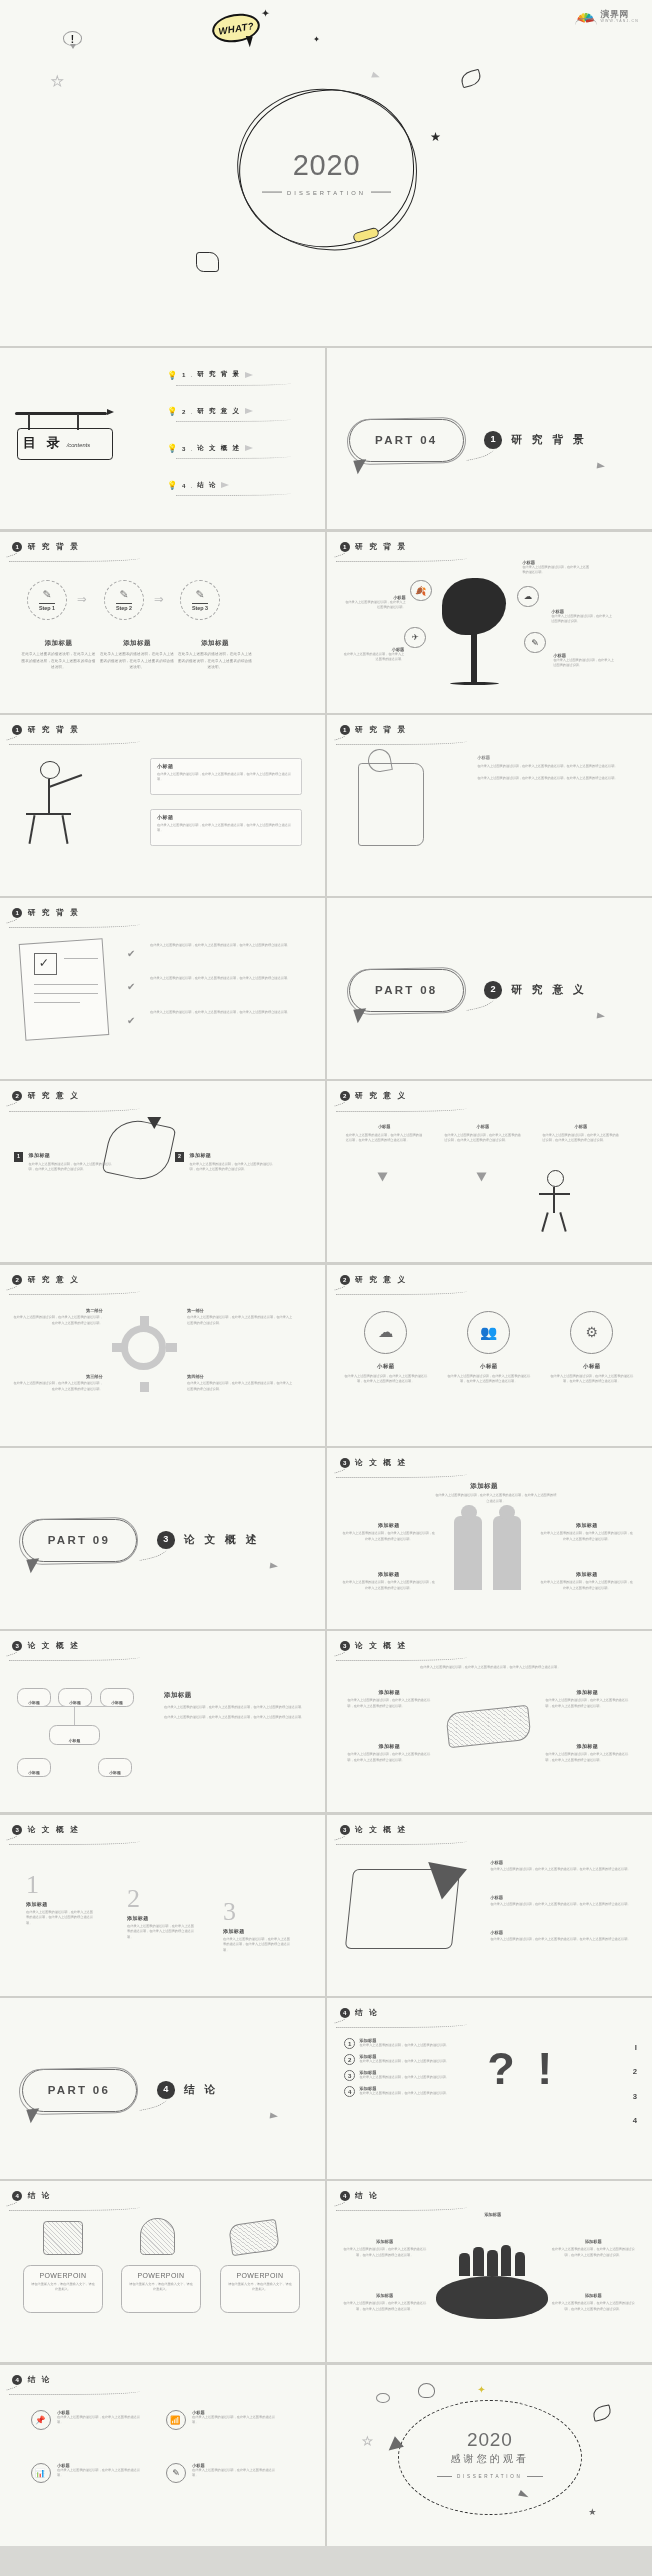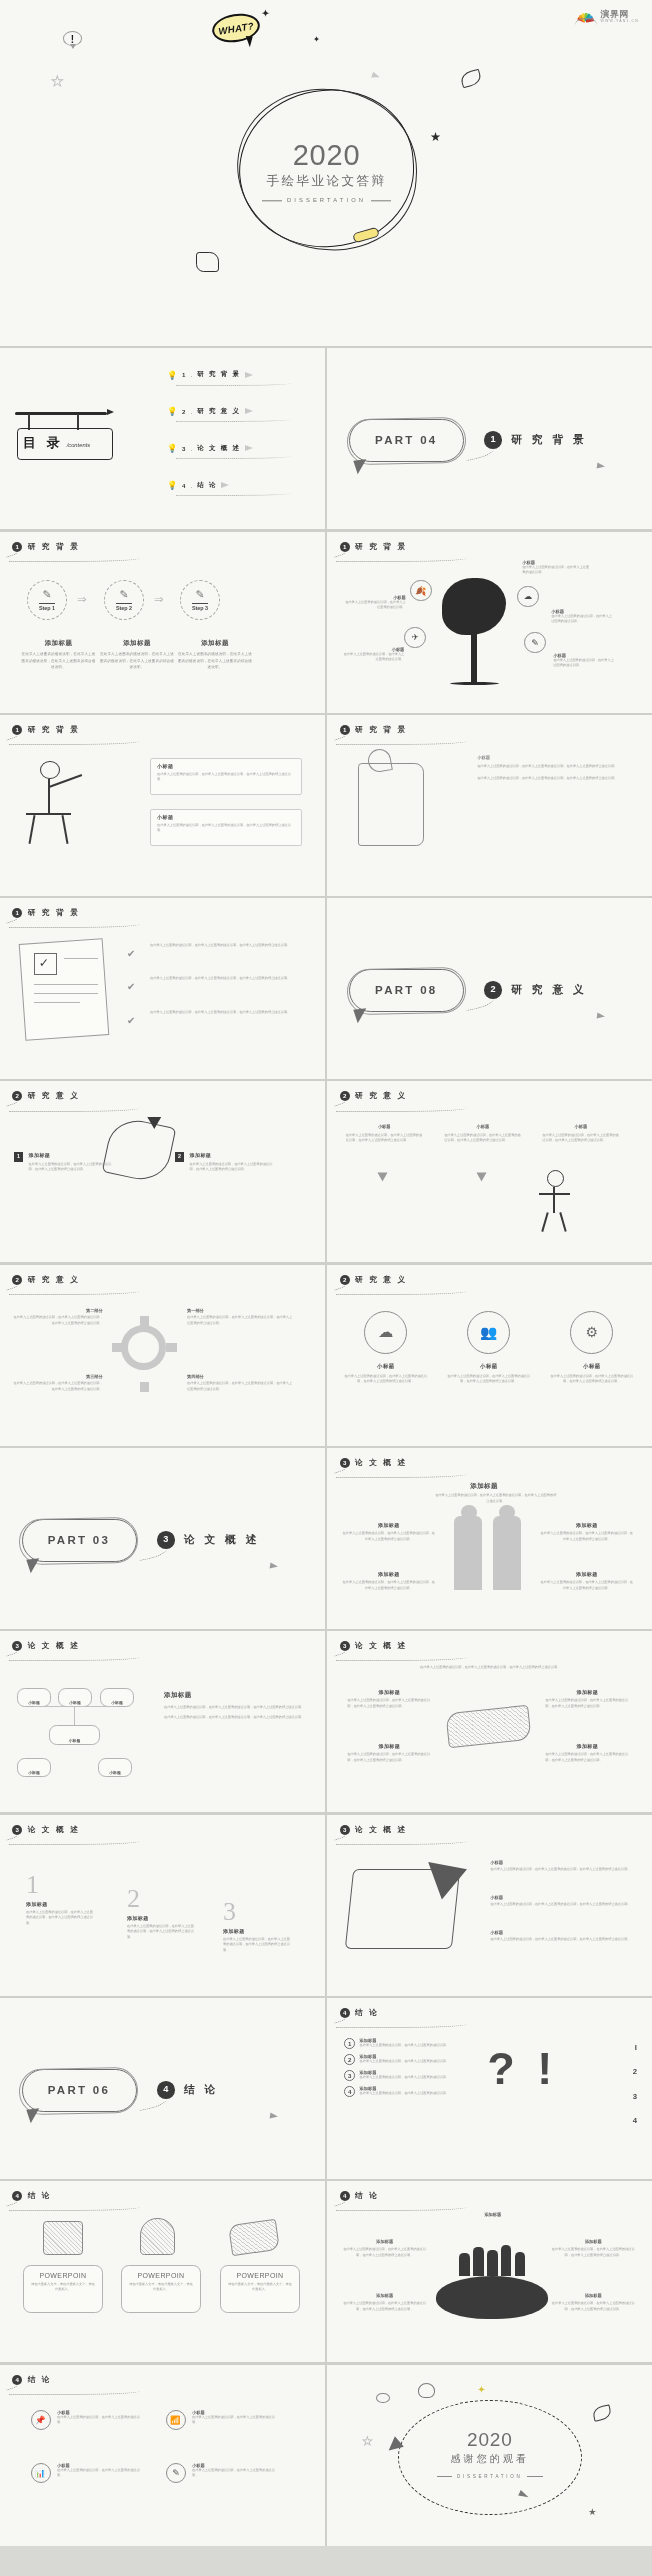--- a/index.html
+++ b/index.html
@@ -281,21 +281,20 @@
     <div class="star hollow" style="left:51px; top:74px; font-size:14px;">★</div>
     <div class="star" style="left:430px; top:131px; font-size:12.3px;">★</div>
     <div class="star" style="left:313px; top:35px; font-size:8.4px;">✦</div>
     <div class="plane" style="left:372px; top:73px; transform:rotate(20deg);"></div>
     <div style="position:absolute;left:461px;top:71px;width:20px;height:15.4px;border:1.2px solid #3a3a3a;border-radius:60% 10% 60% 10%;transform:rotate(-15deg);"></div>
     <div style="position:absolute;left:196px;top:252px;width:23px;height:20px;border:1.5px solid #2f2f2f;border-radius:3.1px 9.2px 3.1px 7.7px;"></div>
     <div style="position:absolute;left:353px;top:230px;width:26px;height:10px;background:#f5e47f;border:1.5px solid #2f2f2f;border-radius:5.4px;transform:rotate(-16deg);"></div>
 
     <div class="cover-center">
       <div class="cover-year">2020</div>
-      <div class="cover-sub t-cn">手绘毕业论文答辩</div>
       <div class="cover-diss">
         <span class="ln"></span>
         <span>DISSERTATION</span>
         <span class="ln"></span>
       </div>
     </div>
   </div>
 
   <div class="slide">
     <div style="position:absolute;left:15.4px;top:64px;width:92px;height:2.3px;background:#2b2b2b;border-radius:1.5px;"></div>
@@ -652,21 +651,21 @@
       <div class="ph-mini t-cn" style="margin-top:3.8px;">在此录入上述图表的描述说明，在此录入上述图表的描述说明，在此录入上述图表的综合描述说明。</div>
     </div>
     <div style="position:absolute;left:223px;top:98px;width:83px;text-align:center;">
       <div class="ph-title t-cn" style="font-size:5.4px;">小标题</div>
       <div class="ph-mini t-cn" style="margin-top:3.8px;">在此录入上述图表的描述说明，在此录入上述图表的描述说明，在此录入上述图表的综合描述说明。</div>
     </div>
   </div>
 
   <div class="slide">
     <div class="part-bubble">
-      <span>PART 03</span>
+      <span>PART 09</span>
     </div>
     <div class="part-dash"></div>
     <div class="part-right">
       <span class="pnum">3</span>
       <span class="ptxt t-cn">论 文 概 述</span>
     </div>
     <div class="plane" style="left:270px;top:115px;border-left-color:#9d9d9d;transform:rotate(8deg);"></div>
   </div>
 
   <div class="slide">

